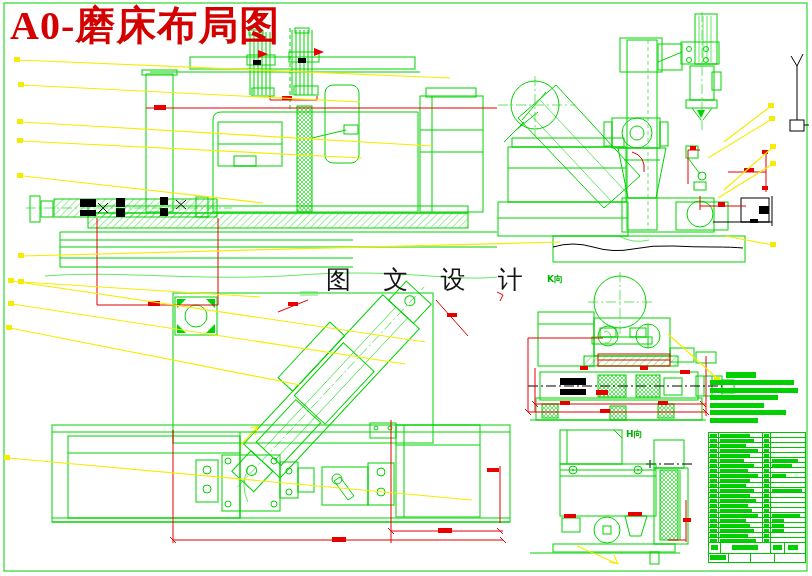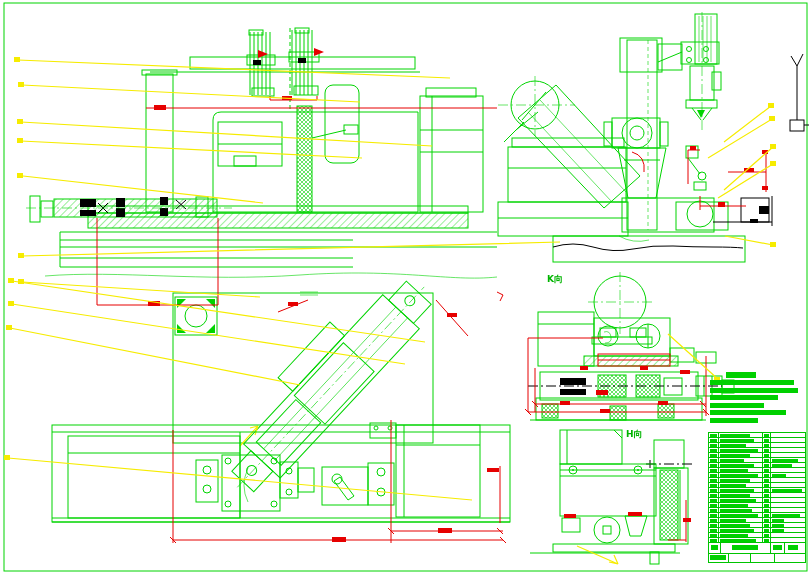--- a/index.html
+++ b/index.html
@@ -358,20 +358,22 @@
     <rect x="4" y="455" width="6" height="5" class="yf"></rect>
     <rect x="768" y="103" width="6" height="5" class="yf"></rect>
     <rect x="769" y="116" width="6" height="5" class="yf"></rect>
     <rect x="770" y="144" width="6" height="5" class="yf"></rect>
     <rect x="770" y="161" width="6" height="5" class="yf"></rect>
     <rect x="770" y="242" width="6" height="5" class="yf"></rect>
     <rect x="714" y="377" width="6" height="5" class="yf"></rect>
   </g>
 </svg>
 
+<div class="title">A0-磨床布局图</div>
+<div class="caption">图 文 设 计</div>
 
 <div class="notes">
   <div class="notes-head"></div>
   <div id="note-lines">
         <div class="note-line" style="width: 84px;"></div>
         <div class="note-line" style="width: 88px;"></div>
         <div class="note-line" style="width: 68px;"></div>
         <div class="note-line" style="width: 54px;"></div>
         <div class="note-line" style="width: 76px;"></div>
         <div class="note-line" style="width: 48px;"></div>

